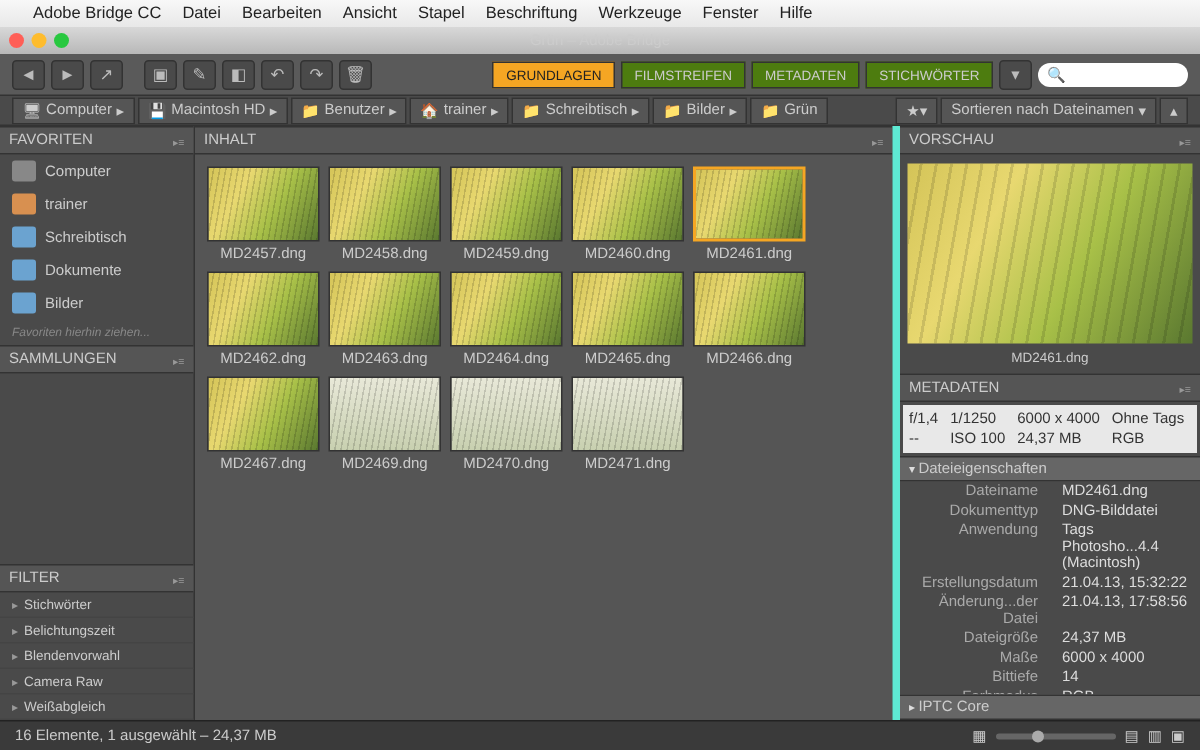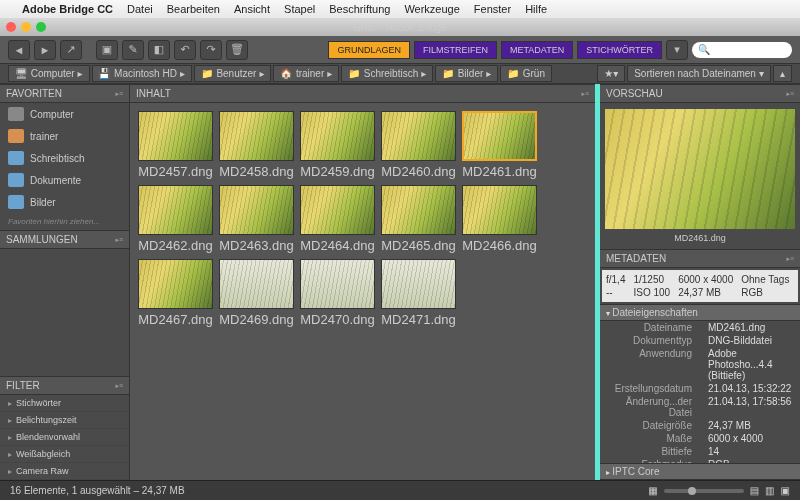--- a/index.html
+++ b/index.html
@@ -6,43 +6,43 @@
 body{background:#4a4a4a;width:800px;height:500px;overflow:hidden}
 .menubar{background:linear-gradient(#f8f8f8,#e8e8e8);height:18px;display:flex;align-items:center;padding:0 8px;gap:14px;color:#222}
 .menubar span{color:#222;font-size:11px}
 .apple{font-size:13px}
 .titlebar{background:linear-gradient(#d8d8d8,#b8b8b8);height:18px;display:flex;align-items:center;justify-content:center;position:relative;font-size:10px;color:#333}
 .traffic{position:absolute;left:6px;display:flex;gap:5px}
 .dot{width:10px;height:10px;border-radius:50%}
 .red{background:#ff5f57}.yellow{background:#febc2e}.green{background:#28c840}
 .toolbar{background:#5a5a5a;height:28px;display:flex;align-items:center;padding:0 8px;gap:4px;border-bottom:1px solid #333}
 .tbtn{width:22px;height:20px;background:#4a4a4a;border:1px solid #333;border-radius:3px;display:flex;align-items:center;justify-content:center;color:#bbb;font-size:11px}
-.tab{padding:3px 8px;background:#4c1d95;border:1px solid #333;font-size:9px;color:#ccc;cursor:pointer}
+.tab{padding:3px 8px;background:#4d7c0f;border:1px solid #333;font-size:9px;color:#ccc;cursor:pointer}
 .tab.active{background:#f5a623;color:#222;font-weight:normal}
 .search{background:#fff;border-radius:10px;height:16px;width:100px;margin-left:auto;padding:0 6px;display:flex;align-items:center;color:#999}
 .breadcrumb{background:#4a4a4a;height:20px;display:flex;align-items:center;padding:0 8px;gap:2px;border-bottom:1px solid #333;font-size:9px}
 .crumb{background:#555;padding:2px 6px;border:1px solid #333;display:flex;align-items:center;gap:3px}
 .main{display:flex;height:396px}
 .left{width:130px;background:#4a4a4a;border-right:1px solid #333;display:flex;flex-direction:column}
-.panel-hdr{background:#555;padding:3px 6px;font-size:9px;border-bottom:1px solid #333;border-top:1px solid #333;display:flex;align-items:center;justify-content:space-between}
+.panel-hdr{background:#555;padding:3px 6px;font-size:9px;border-bottom:1px solid #333;border-top:1px solid #333;display:flex;align-items:flex-end;justify-content:space-between}
 .fav-item{padding:4px 8px;display:flex;align-items:center;gap:6px;font-size:10px}
 .fav-icon{width:16px;height:14px;background:#6ba3d0;border-radius:2px}
 .fav-icon.comp{background:#888}
 .fav-icon.user{background:#d89050}
 .hint{padding:4px 8px;font-size:8px;color:#888;font-style:italic}
 .filter-row{padding:3px 8px;font-size:9px;border-bottom:1px solid #444;display:flex;align-items:center}
 .filter-row::before{content:"▸";margin-right:4px;color:#999;font-size:8px}
 .center{flex:1;background:#555;display:flex;flex-direction:column}
 .grid{flex:1;padding:8px;display:flex;flex-wrap:wrap;gap:6px;align-content:flex-start;overflow:hidden}
 .thumb{width:75px;display:flex;flex-direction:column;align-items:center}
 .thumb-img{width:75px;height:50px;background:linear-gradient(120deg,#d4c458 0%,#e8d870 30%,#a8c048 60%,#5a7830 100%);border:1px solid #333;position:relative;overflow:hidden}
 .thumb-img.tree{background:linear-gradient(#e8e8d8,#c8d0b0)}
 .thumb-img::after{content:"";position:absolute;inset:0;background:repeating-linear-gradient(100deg,transparent 0,transparent 3px,rgba(0,0,0,.15) 3px,rgba(0,0,0,.15) 4px)}
 .thumb.sel .thumb-img{border:2px solid #f5a623}
-.thumb-lbl{font-size:13px;margin-top:3px;text-align:center}
+.thumb-lbl{font-size:10px;margin-top:3px;text-align:center}
 .right{width:205px;background:#4a4a4a;border-left:5px solid #5eead4;display:flex;flex-direction:column;overflow:hidden}
 .preview{padding:6px;display:flex;flex-direction:column;align-items:center}
 .preview-img{width:190px;height:120px;background:linear-gradient(120deg,#d4c458 0%,#e8d870 30%,#a8c048 60%,#5a7830 100%);position:relative;overflow:hidden}
 .preview-img::after{content:"";position:absolute;inset:0;background:repeating-linear-gradient(100deg,transparent 0,transparent 8px,rgba(0,0,0,.12) 8px,rgba(0,0,0,.12) 10px)}
 .preview-lbl{font-size:9px;margin-top:4px}
 .meta-box{background:#e8e8e8;margin:2px;padding:4px;display:flex;gap:8px;color:#333;font-size:8px}
 .meta-box div{color:#333}
 .meta-col{display:flex;flex-direction:column;gap:2px}
 .meta-list{flex:1;overflow:hidden}
 .meta-row{display:flex;padding:1px 6px;font-size:8px;justify-content:space-between}
@@ -52,21 +52,21 @@
 .status{background:#3a3a3a;height:20px;display:flex;align-items:center;padding:0 10px;font-size:9px;color:#aaa;border-top:1px solid #222;justify-content:space-between}
 .slider{width:80px;height:4px;background:#666;border-radius:2px;position:relative}
 .slider::after{content:"";position:absolute;width:8px;height:8px;background:#aaa;border-radius:50%;top:-2px;left:30%}
 .tri{font-size:7px;color:#999;cursor:pointer}
 </style>
 </head>
 <body>
 
 <div class="menubar">
   <span class="apple"></span>
-  <span style="font-weight:bold">Adobe Bridge CC</span>
+  <span style="font-weight:normal">Adobe Bridge CC</span>
   <span>Datei</span>
   <span>Bearbeiten</span>
   <span>Ansicht</span>
   <span>Stapel</span>
   <span>Beschriftung</span>
   <span>Werkzeuge</span>
   <span>Fenster</span>
   <span>Hilfe</span>
 </div>
 
@@ -145,22 +145,22 @@
         <span class="tri">▸≡</span>
       </div>
     <div style="flex:1"></div>
     <div class="panel-hdr">
         <span>FILTER</span>
         <span class="tri">▸≡</span>
       </div>
     <div class="filter-row">Stichwörter</div>
     <div class="filter-row">Belichtungszeit</div>
     <div class="filter-row">Blendenvorwahl</div>
+    <div class="filter-row">Camera Raw</div>
     <div class="filter-row">Weißabgleich</div>
-    <div class="filter-row">Camera Raw</div>
   </div>
 
   <div class="center">
     <div class="panel-hdr">
         <span>INHALT</span>
         <span class="tri">▸≡</span>
       </div>
     <div class="grid" id="grid">
         <div class="thumb">
           <div class="thumb-img "></div>
@@ -257,21 +257,21 @@
         <div class="meta-row">
           <div class="k">Dateiname</div>
           <div class="v">MD2461.dng</div>
         </div>
         <div class="meta-row">
           <div class="k">Dokumenttyp</div>
           <div class="v">DNG-Bilddatei</div>
         </div>
         <div class="meta-row">
           <div class="k">Anwendung</div>
-          <div class="v">Adobe Photosho...4.4 (Bittiefe)</div>
+          <div class="v">Tags Photosho...4.4 (Macintosh)</div>
         </div>
         <div class="meta-row">
           <div class="k">Erstellungsdatum</div>
           <div class="v">21.04.13, 15:32:22</div>
         </div>
         <div class="meta-row">
           <div class="k">Änderung...der Datei</div>
           <div class="v">21.04.13, 17:58:56</div>
         </div>
         <div class="meta-row">

